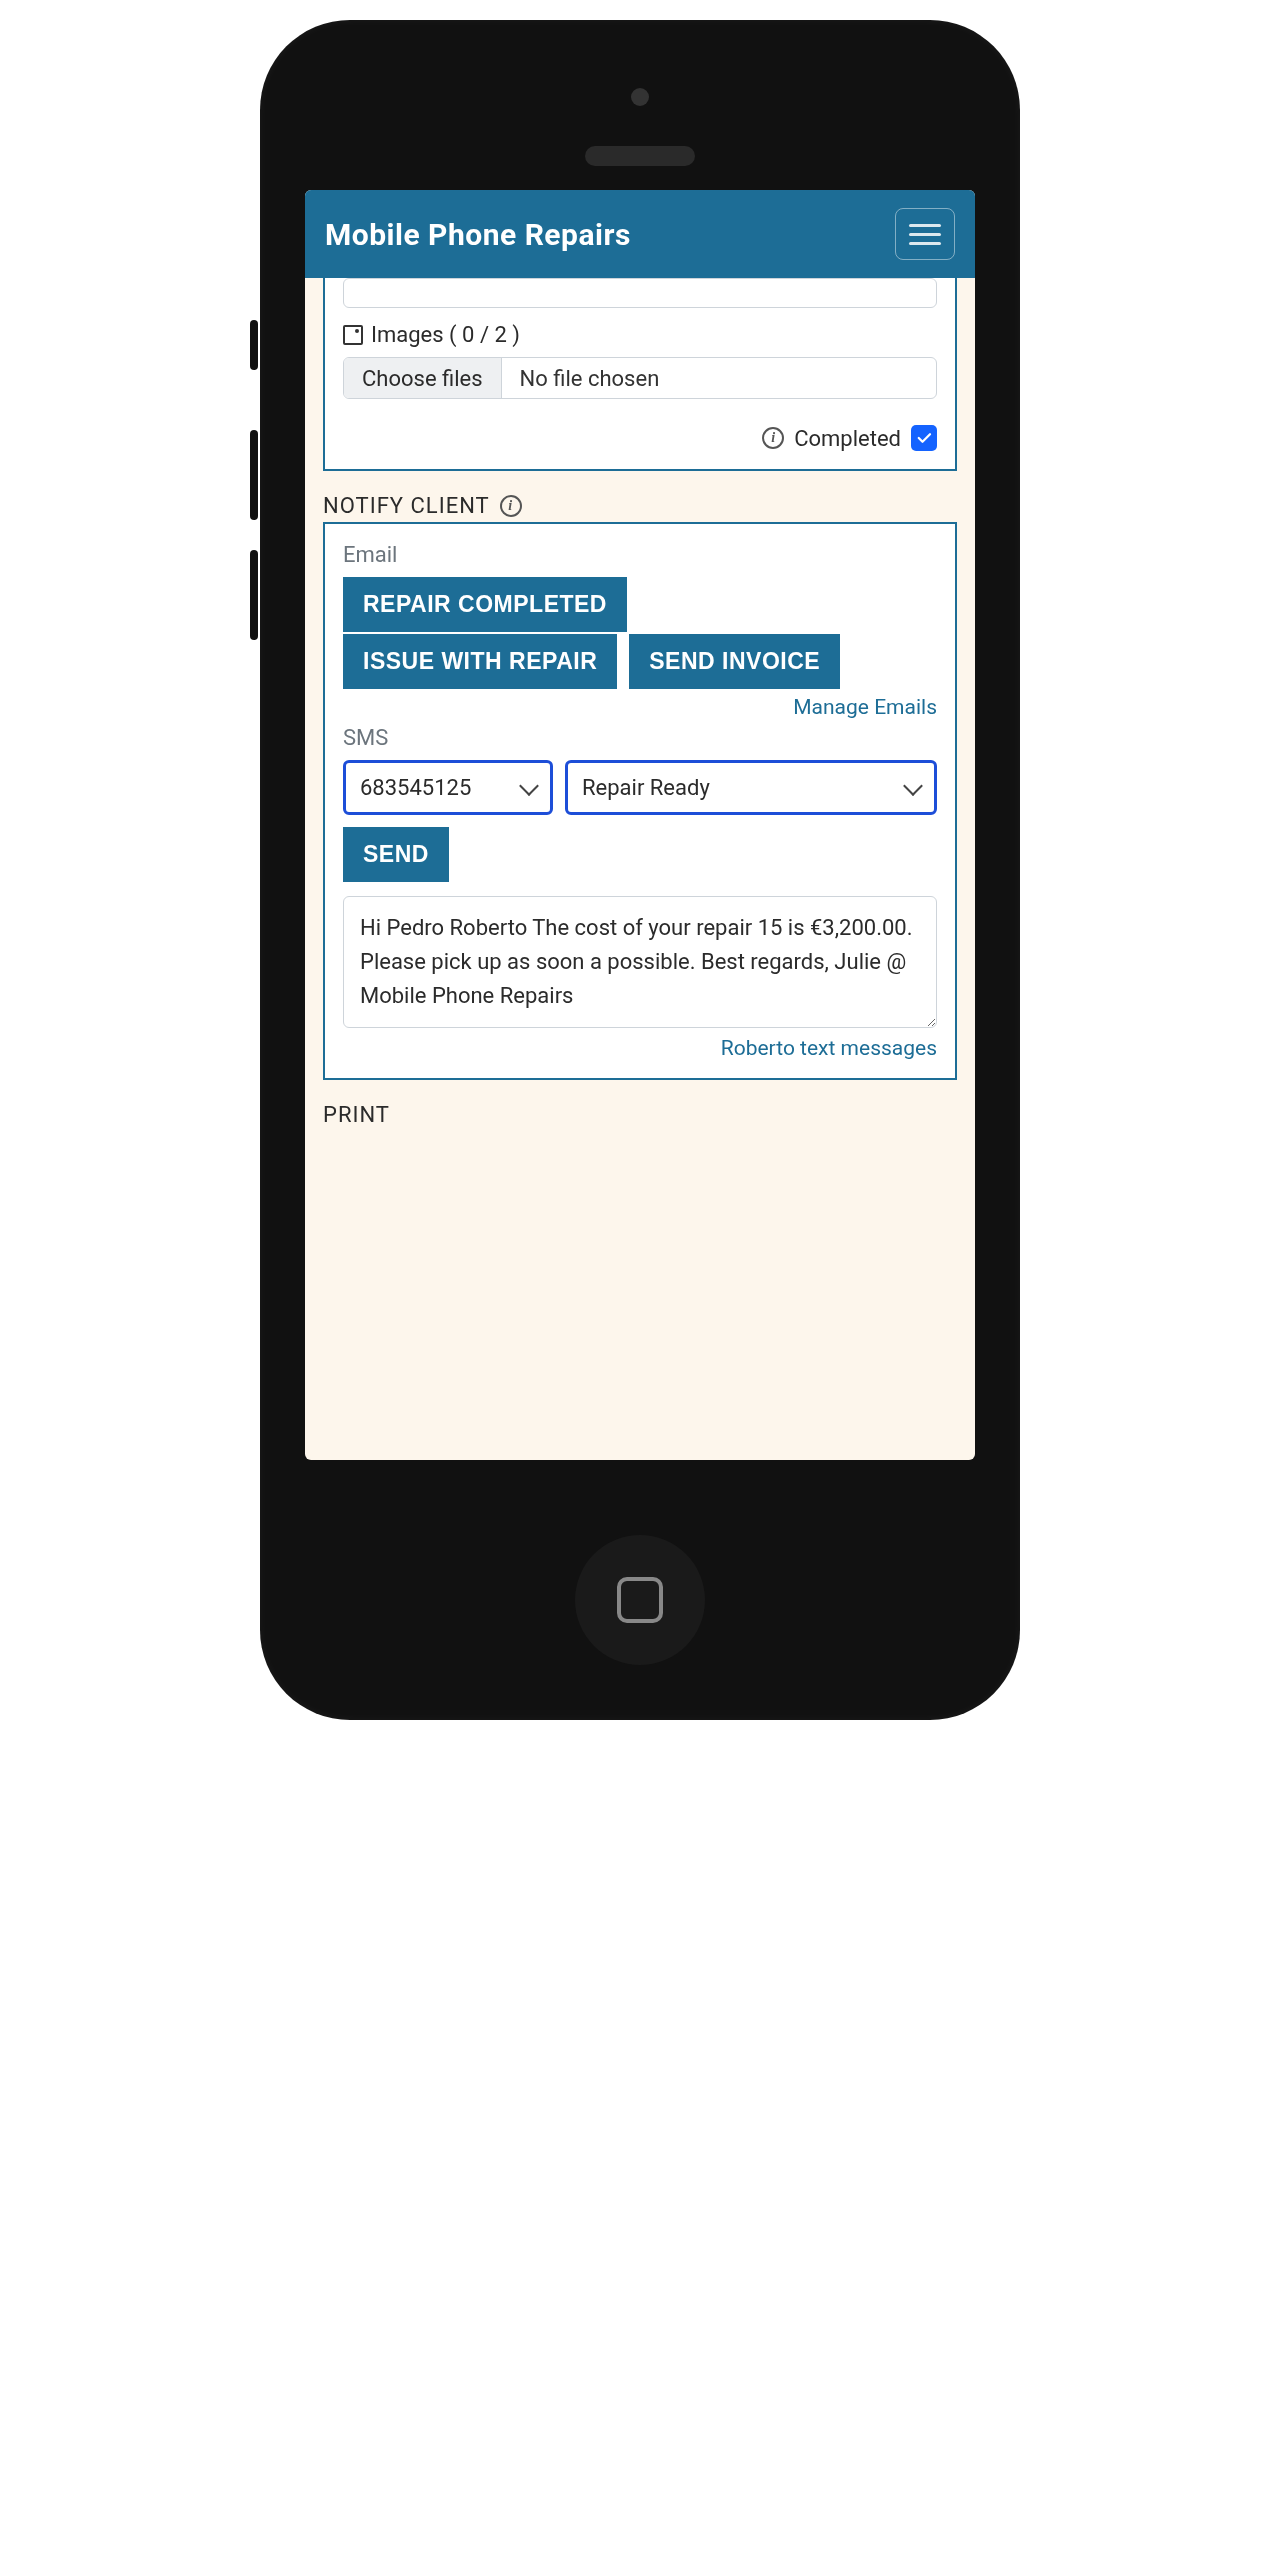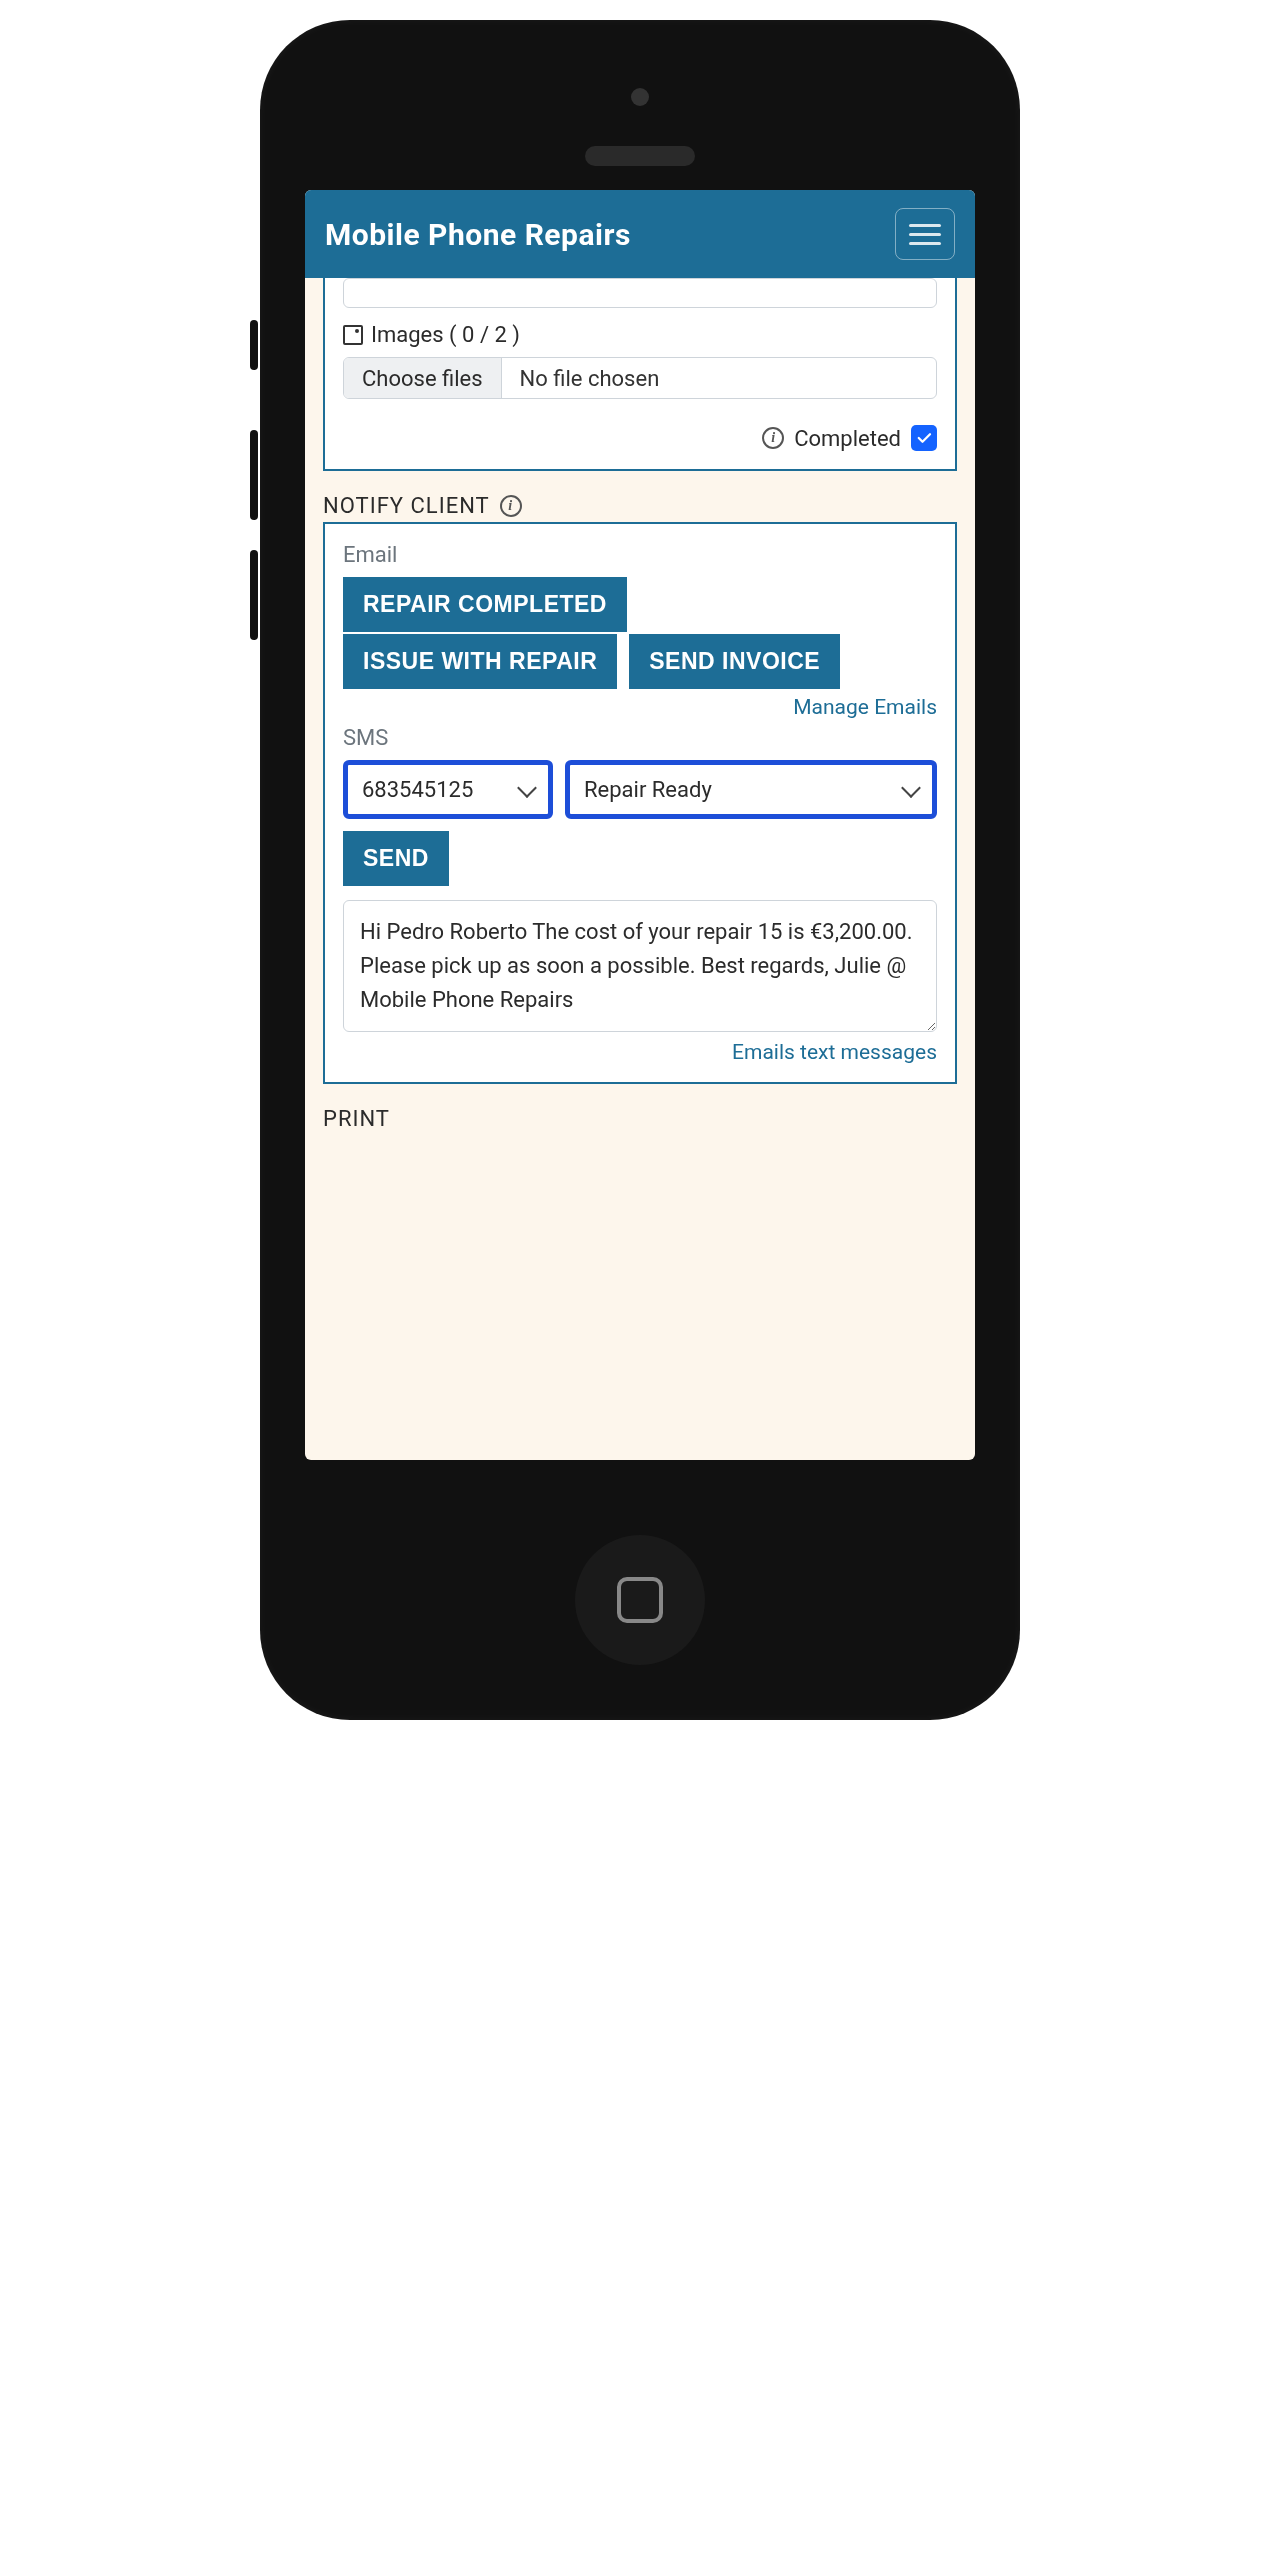--- a/index.html
+++ b/index.html
@@ -271,21 +271,21 @@
     font-size: 21px;
     cursor: pointer;
   }
 
   .select-row {
     display: flex;
     gap: 12px;
     margin-bottom: 12px;
   }
   .select {
-    border: 5px solid #1d4ed8;
+    border: 3px solid #1d4ed8;
     border-radius: 6px;
     padding: 12px 14px;
     display: flex;
     align-items: center;
     justify-content: space-between;
     gap: 16px;
     font-size: 22px;
     background: #fff;
     cursor: pointer;
   }
@@ -395,21 +395,21 @@
             <span>Repair Ready</span>
             <span class="chevron"></span>
           </div>
         </div>
 
         <button class="btn btn-teal">SEND</button>
 
         <div class="sms-text">Hi Pedro Roberto The cost of your repair 15 is €3,200.00. Please pick up as soon a possible. Best regards, Julie @ Mobile Phone Repairs</div>
 
         <div class="link-row" style="margin-top:8px;">
-          <span class="link">Emails text messages</span>
+          <span class="link">Roberto text messages</span>
         </div>
       </div>
 
       <div class="print-row">PRINT</div>
 
     </div>
   </div>
 
   <div class="home-btn">
       <span></span>

